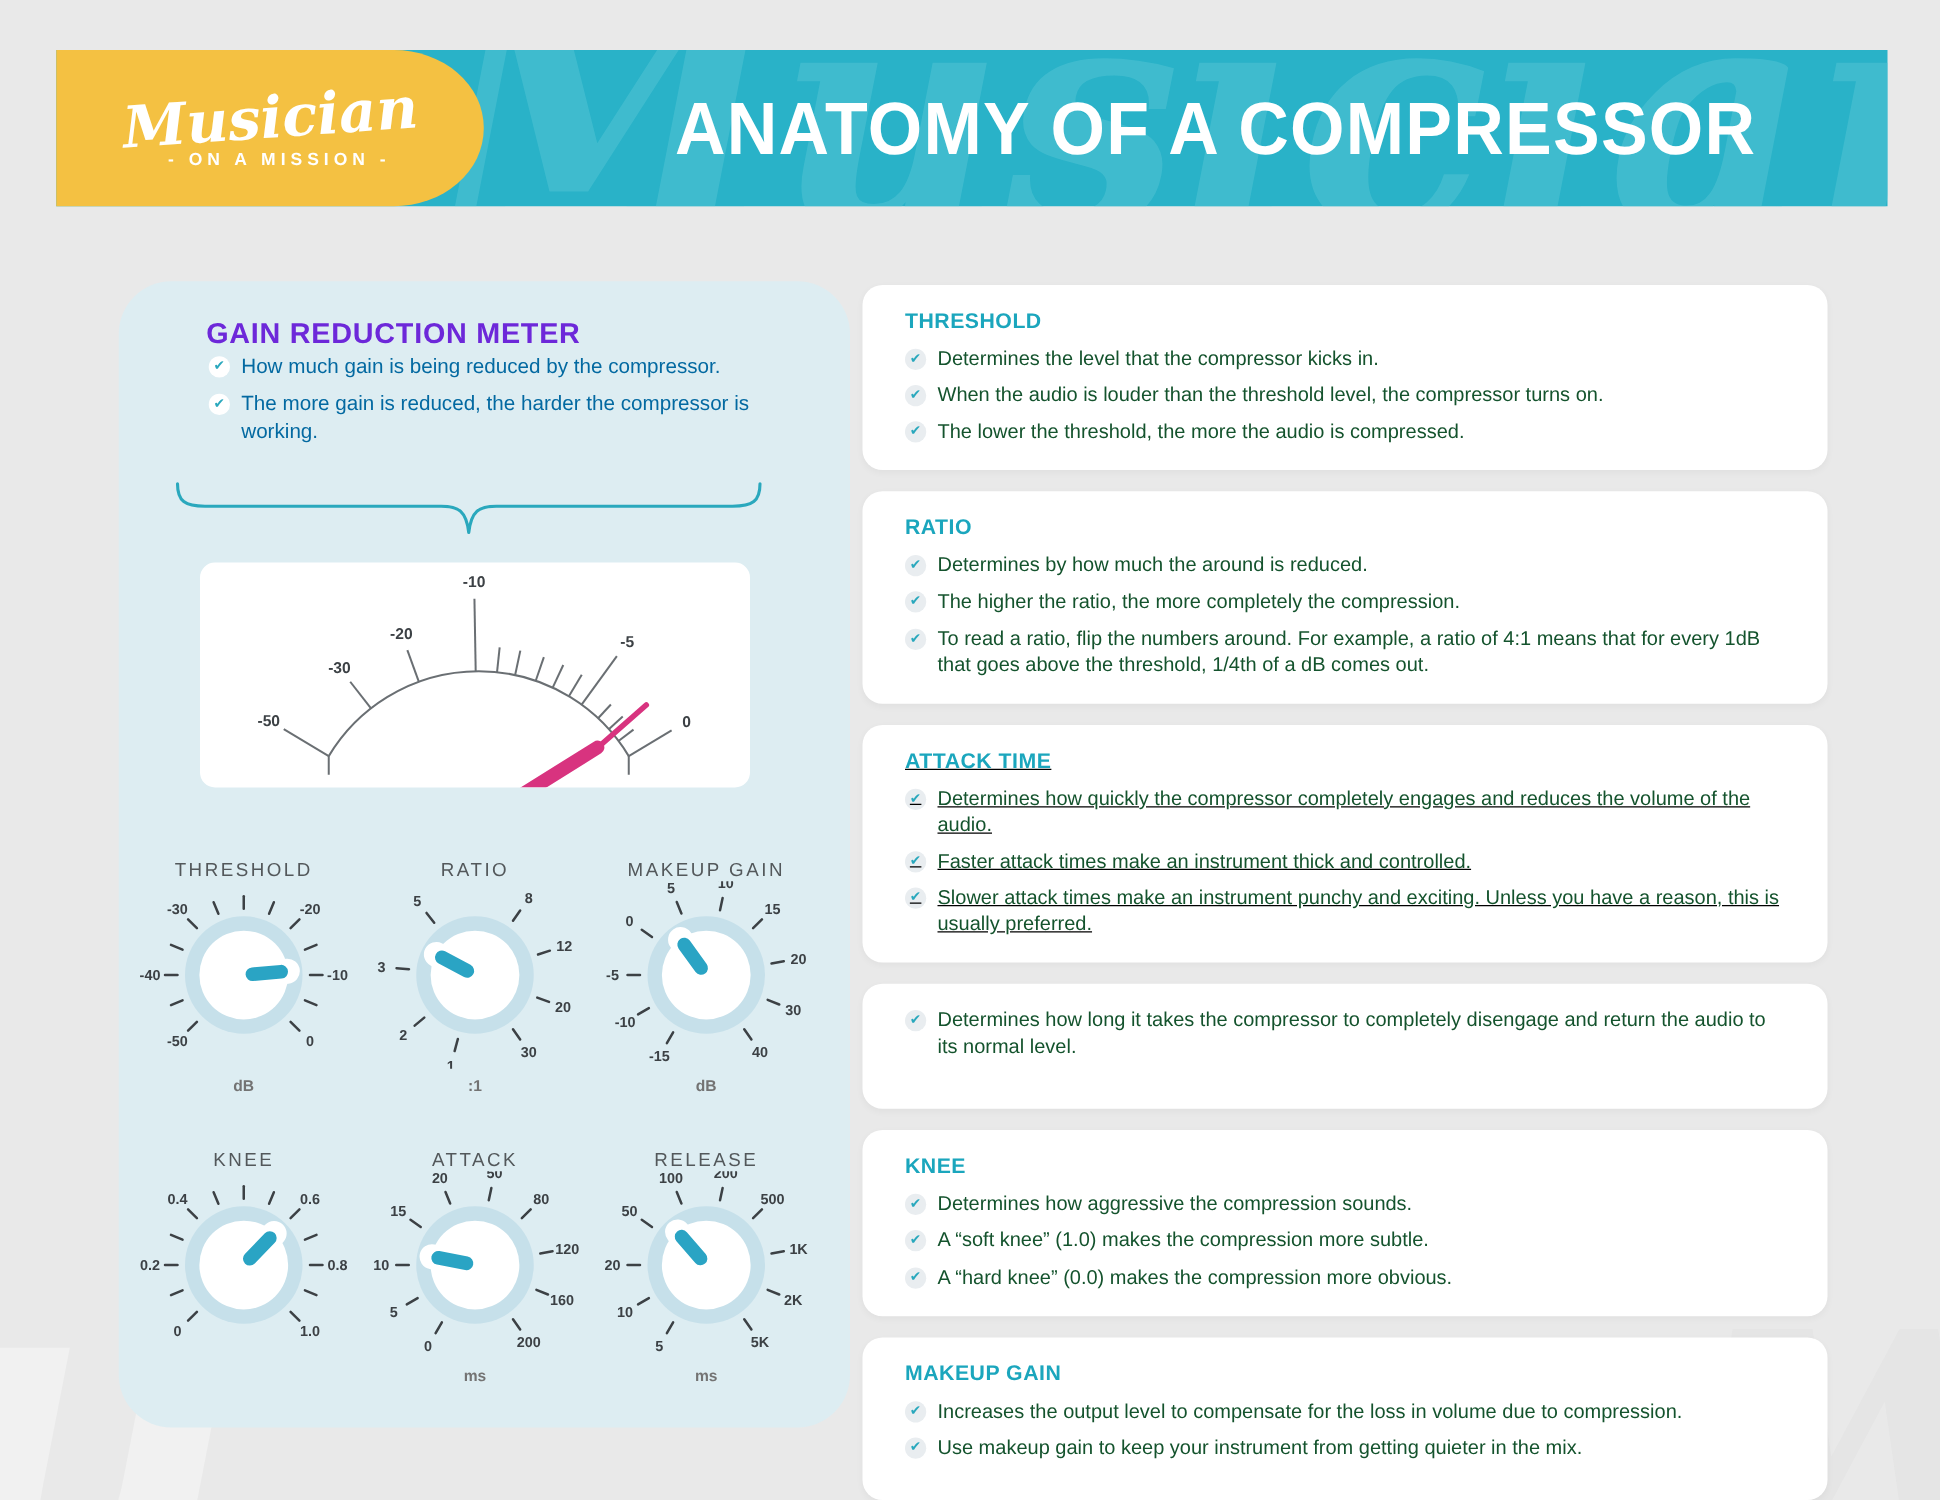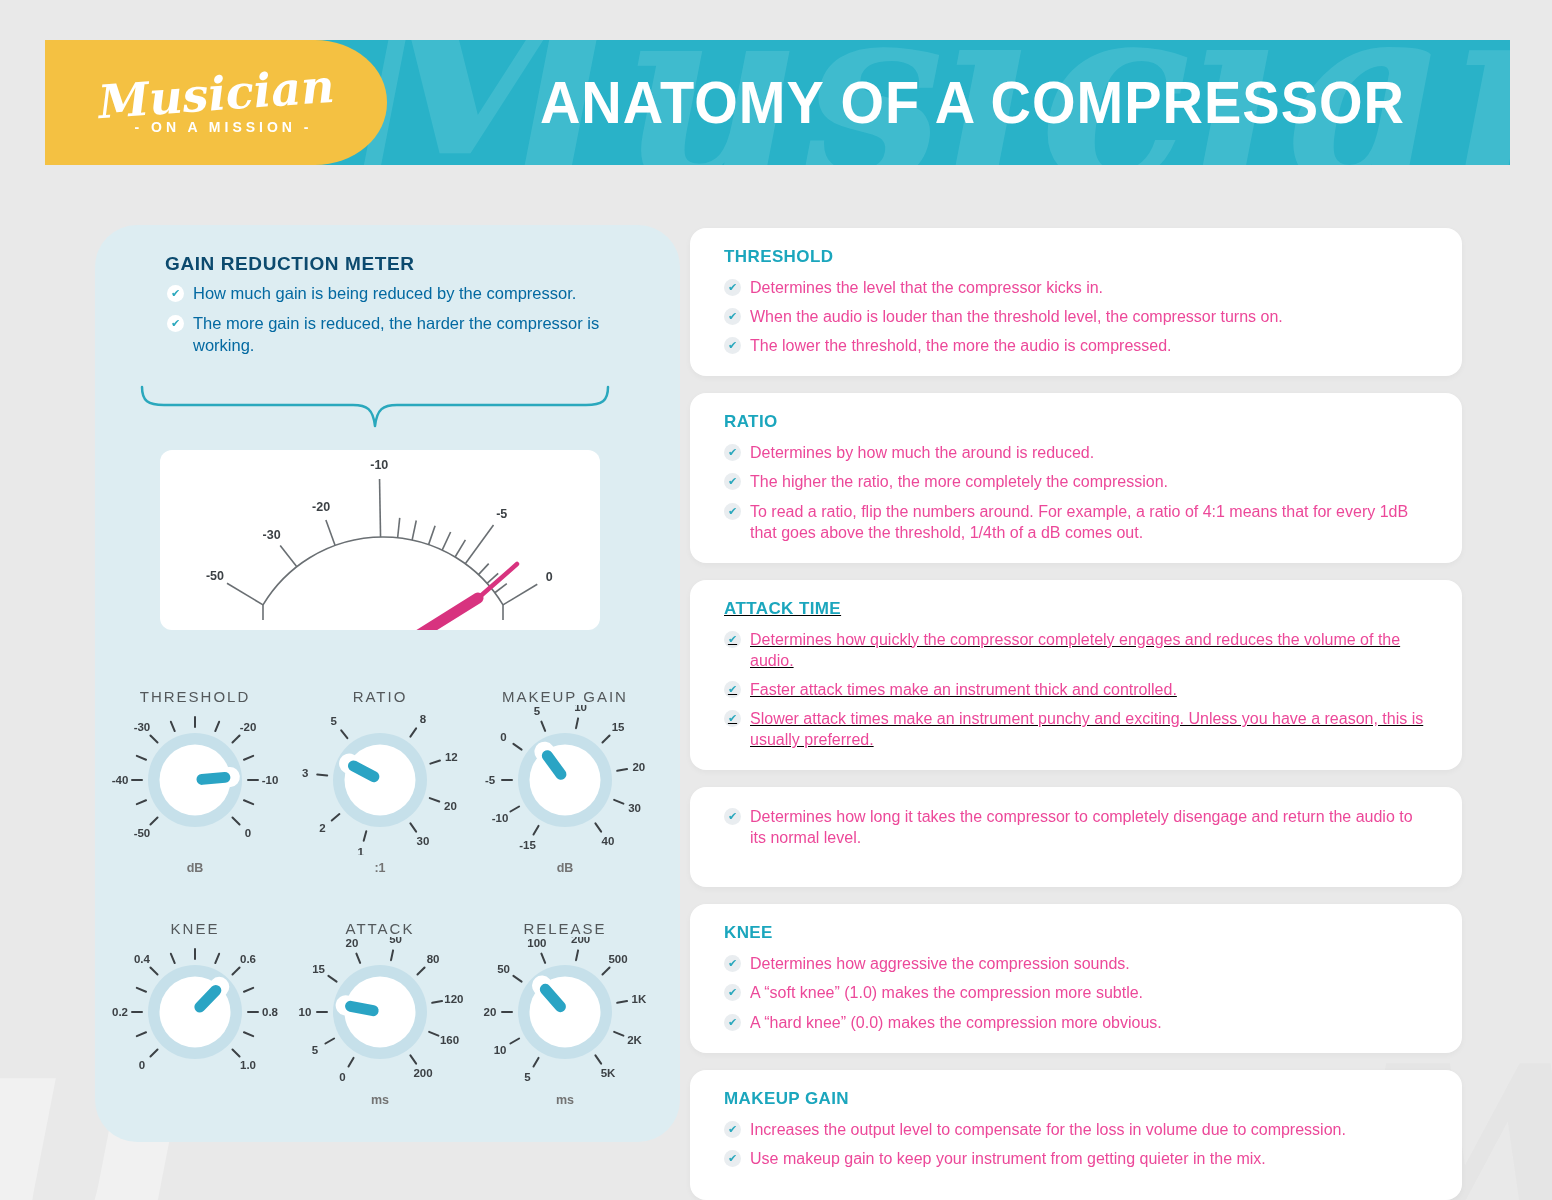--- a/index.html
+++ b/index.html
@@ -17,38 +17,38 @@
   #banner .wm{position:absolute;left:300px;top:-95px;font-family:"DejaVu Serif",serif;font-style:italic;font-weight:bold;font-size:250px;color:#52c4d4;opacity:.55;white-space:nowrap;}
   #logo-block{position:absolute;left:0;top:0;width:342px;height:125px;background:#f4c142;border-radius:0 72px 72px 0 / 0 62px 62px 0;z-index:2;
     display:flex;flex-direction:column;align-items:center;justify-content:center;}
   #logo-script{font-family:"DejaVu Serif",serif;font-style:italic;font-weight:bold;font-size:46px;color:#ffffff;line-height:1;transform:rotate(-4deg);}
   #logo-tagline{font-size:14px;font-weight:bold;color:#ffffff;letter-spacing:4px;margin-top:2px;margin-left:15px;}
   #page-title{position:absolute;left:400px;right:10px;top:0;height:125px;display:flex;align-items:center;justify-content:center;
     font-size:56px;font-weight:800;color:#ffffff;letter-spacing:1px;z-index:3;white-space:nowrap;transform:scaleY(1.06);}
 
   
   #panel{position:absolute;left:95px;top:225px;width:585px;height:917px;background:#ddedf2;border-radius:42px;}
-  #panel-heading{position:absolute;left:70px;top:28px;font-size:19px;font-weight:800;color:#0c4a6e;letter-spacing:.6px;}
+  #panel-heading{position:absolute;left:70px;top:28px;font-size:23px;font-weight:800;color:#6d28d9;letter-spacing:.6px;}
   #panel-bullets{position:absolute;left:72px;top:58px;width:450px;display:flex;flex-direction:column;gap:8px;}
   .bullet{display:grid;grid-template-columns:26px 1fr;align-items:start;}
   .bullet .txt{font-size:16.5px;line-height:1.32;color:#0369a1;}
   .chk{width:17px;height:17px;border-radius:50%;background:#e9edf0;color:#2aa8bd;font-size:11px;line-height:17px;text-align:center;margin-top:2px;}
   #panel .chk{background:#ffffff;}
   #brace{position:absolute;left:45px;top:160px;}
   #meter-card{position:absolute;left:65px;top:225px;width:440px;height:180px;background:#ffffff;border-radius:12px;overflow:hidden;}
   .knob{position:absolute;width:190px;text-align:center;}
   .knob-title{font-size:15px;color:#53585b;letter-spacing:2px;}
   .knob-unit{font-size:12.5px;font-weight:bold;color:#737373;margin-top:2px;}
 
   
   #cards{position:absolute;left:690px;top:228px;width:772px;display:flex;flex-direction:column;gap:17px;}
   .card{background:#ffffff;border-radius:16px;padding:19px 30px 20px 34px;box-shadow:0 2px 6px rgba(0,0,0,.04);box-sizing:border-box;}
   .card-heading{font-size:17px;font-weight:800;color:#1ba6bd;letter-spacing:.4px;margin-bottom:10px;}
   .card .bullets{display:flex;flex-direction:column;gap:8px;}
-  .card .bullet .txt{font-size:16px;line-height:1.32;color:#ec4899;}
+  .card .bullet .txt{font-size:16px;line-height:1.32;color:#14532d;}
 </style>
 </head>
 <body>
 
 <div id="page">
 
   <span class="bg-mark b1">u</span>
   <span class="bg-mark b2">w</span>
 
   <div id="header">

